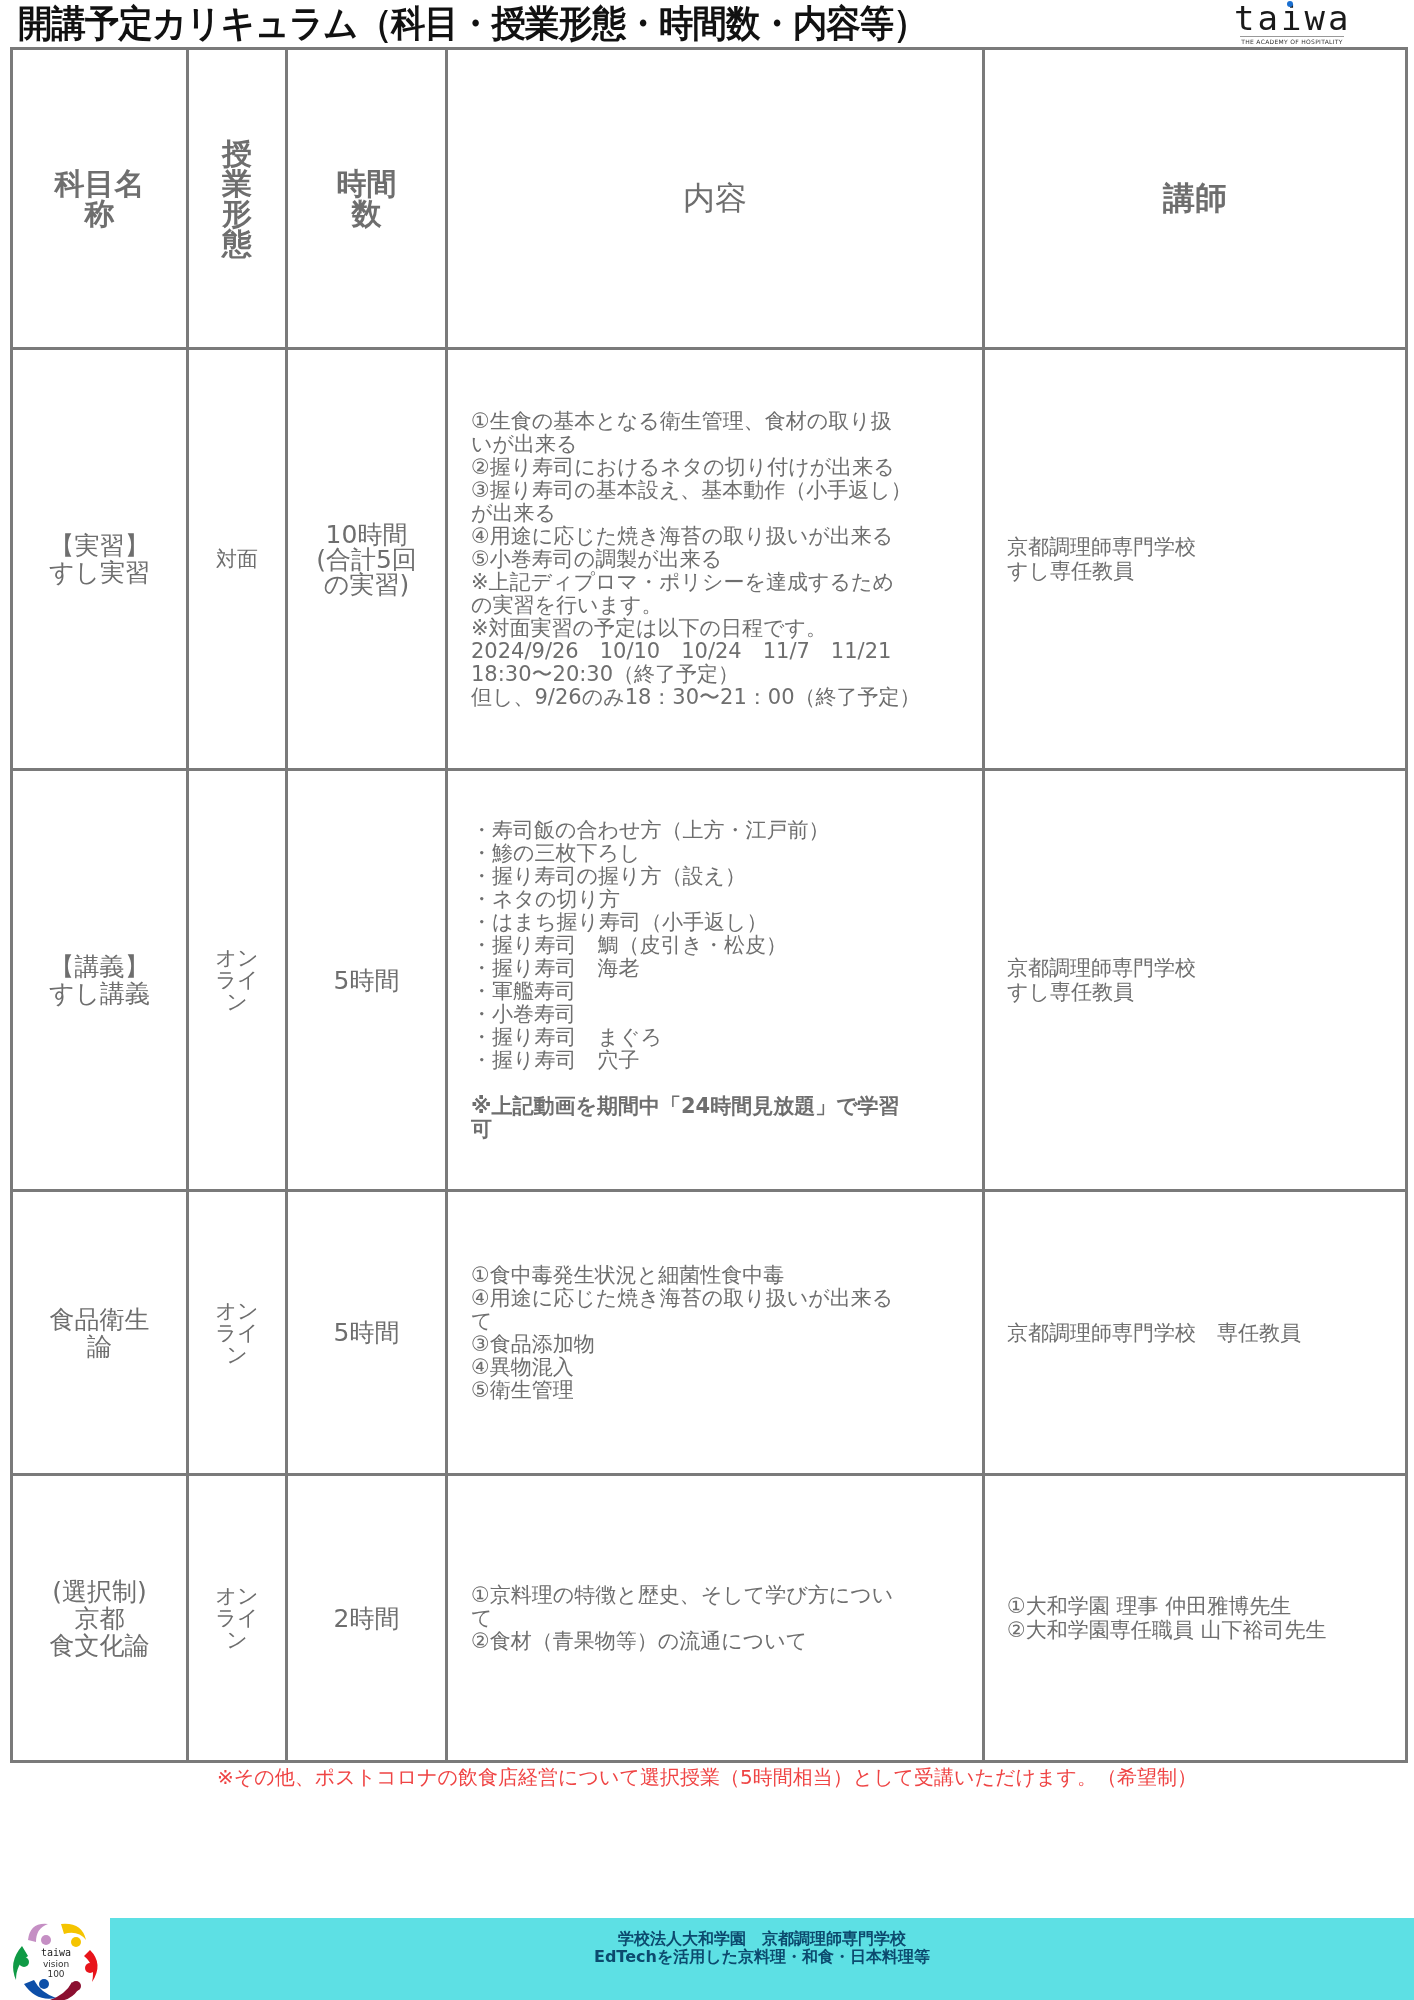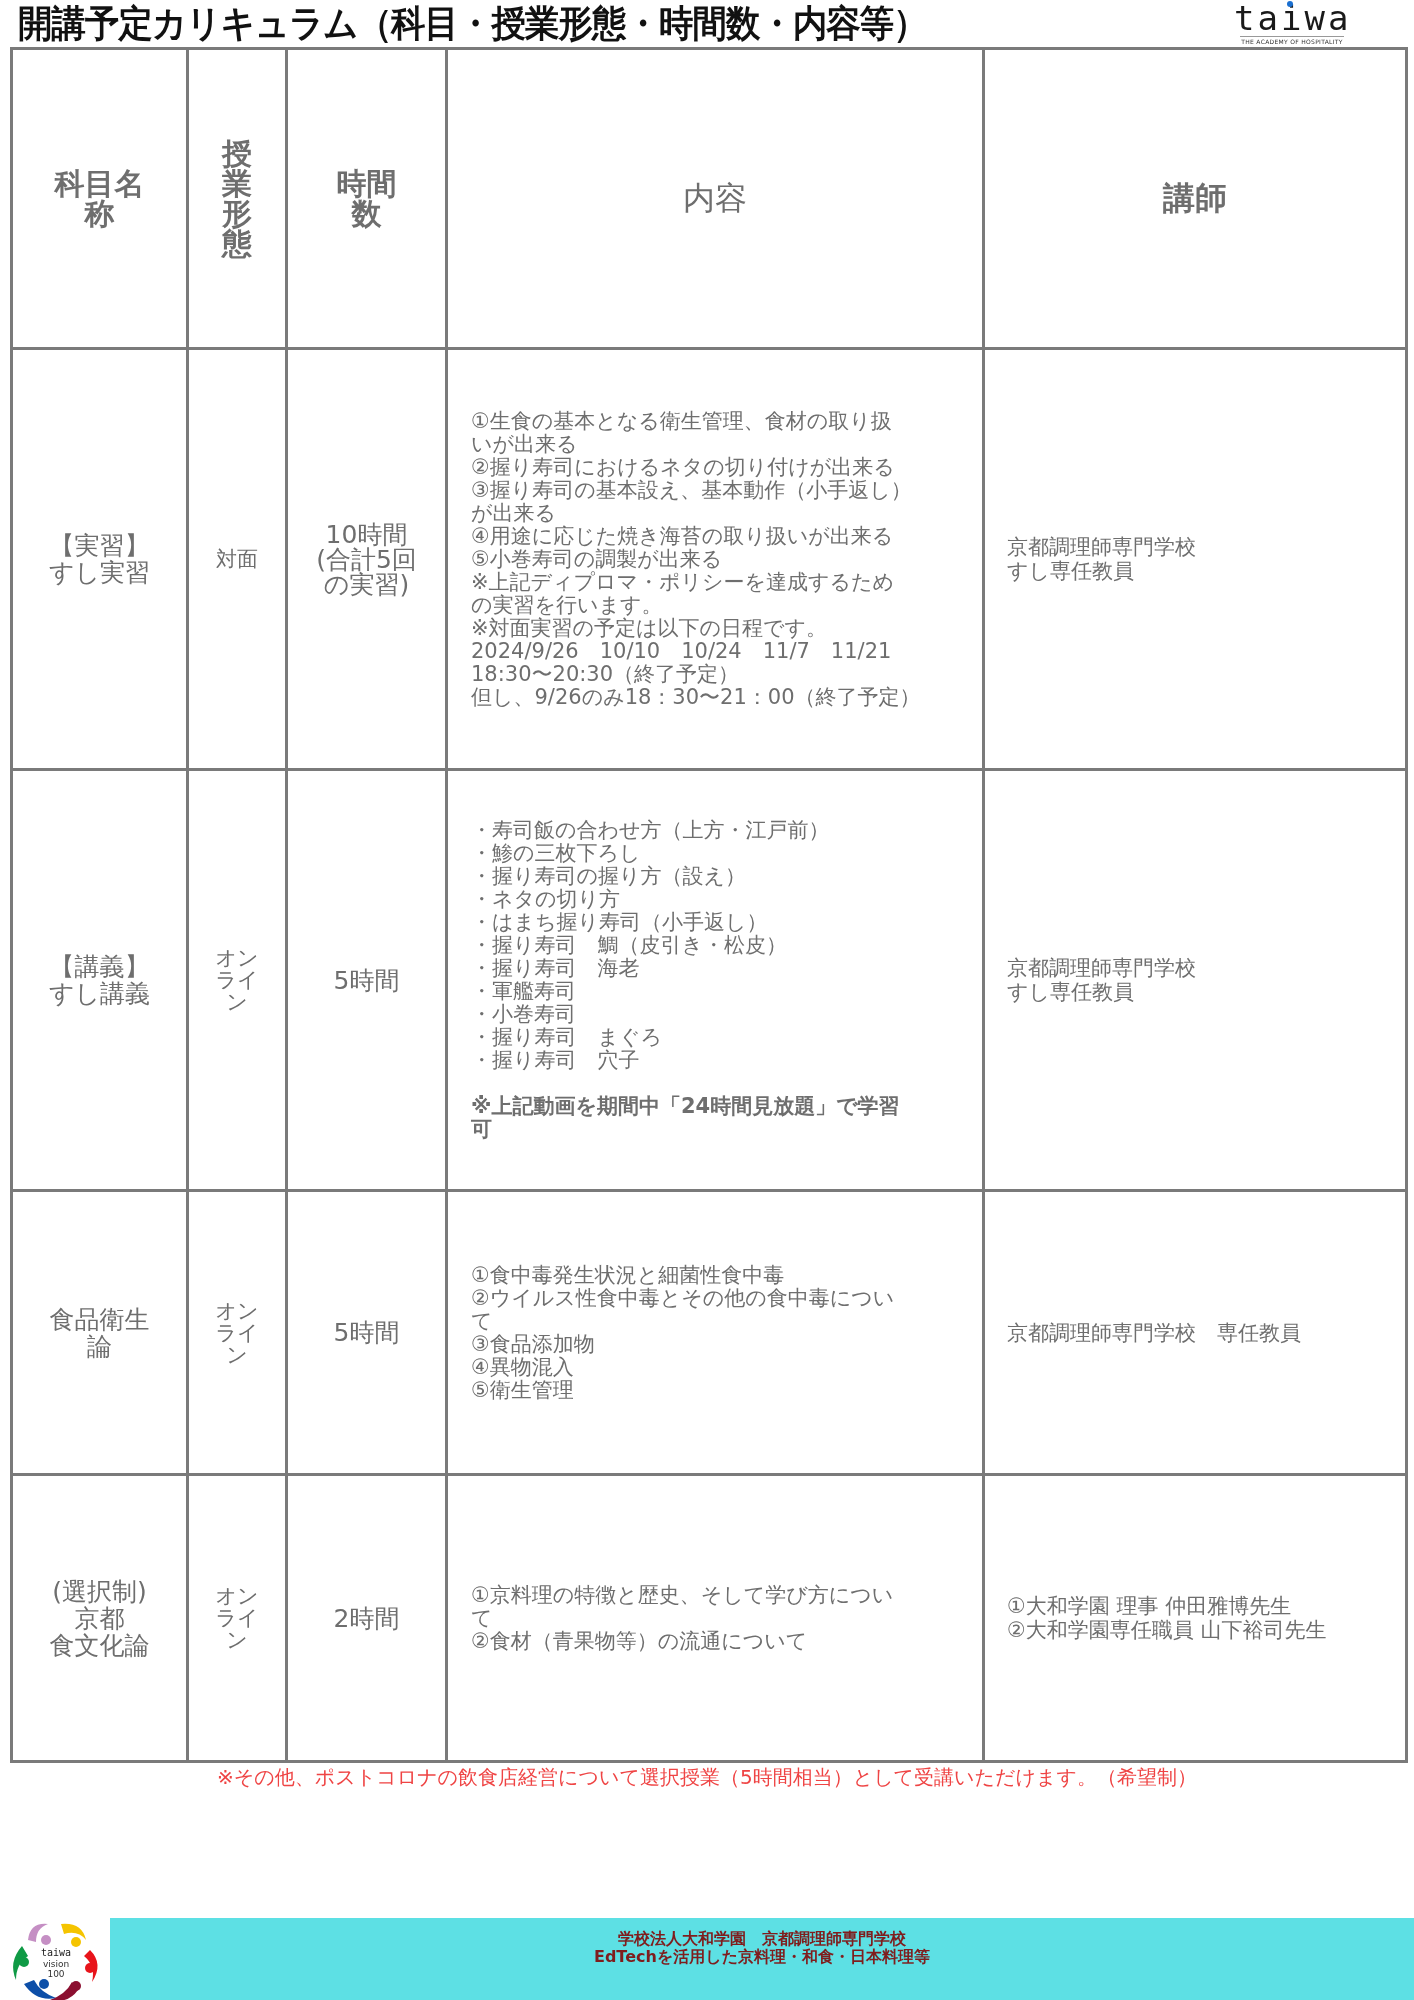--- a/index.html
+++ b/index.html
@@ -30,21 +30,21 @@
   .c-content { font-size: 21px; line-height: 23px; padding: 0 22px 0 23px !important; white-space: pre-line; }
   .c-content .note { font-weight: bold; margin-top: 23px; display: block; white-space: pre-line; }
   .c-teacher { font-size: 21px; line-height: 24px; padding: 0 22px 0 22px !important; white-space: pre-line; }
 
   .red-note { position: absolute; left: 0; width: 1414px; top: 1764px; text-align: center;
               font-size: 20px; color: #ef4444; white-space: nowrap; }
 
   .footer-logo { position: absolute; left: 6px; top: 1910px; width: 100px; height: 90px; }
   .footer-band { position: absolute; left: 110px; top: 1918px; width: 1304px; height: 82px;
                  background: #5de0e4; text-align: center; }
-  .footer-band div { font-size: 16px; font-weight: bold; color: #7f1d1d; line-height: 18px; }
+  .footer-band div { font-size: 16px; font-weight: bold; color: #0c4a6e; line-height: 18px; }
   .footer-band .fl1 { margin-top: 12px; }
 </style>
 </head>
 <body>
 
 <div class="title">開講予定カリキュラム（科目・授業形態・時間数・内容等）</div>
 
 <div class="logo">
   <div class="logo-word">taiwa</div>
   <span class="logo-dot"></span>
@@ -119,21 +119,21 @@
 すし専任教員</td>
   </tr>
   <tr style="height:284px">
     <td class="c-subject">食品衛生
 論</td>
     <td class="c-format">オン
 ライ
 ン</td>
     <td class="c-hours">5時間</td>
     <td class="c-content"><span>①食中毒発生状況と細菌性食中毒
-②ウイルス性食中毒とその他の食中毒につい
+④用途に応じた焼き海苔の取り扱いが出来る
 て
 ③食品添加物
 ④異物混入
 ⑤衛生管理</span></td>
     <td class="c-teacher">京都調理師専門学校　専任教員</td>
   </tr>
   <tr style="height:287px">
     <td class="c-subject">(選択制)
 京都
 食文化論</td>

